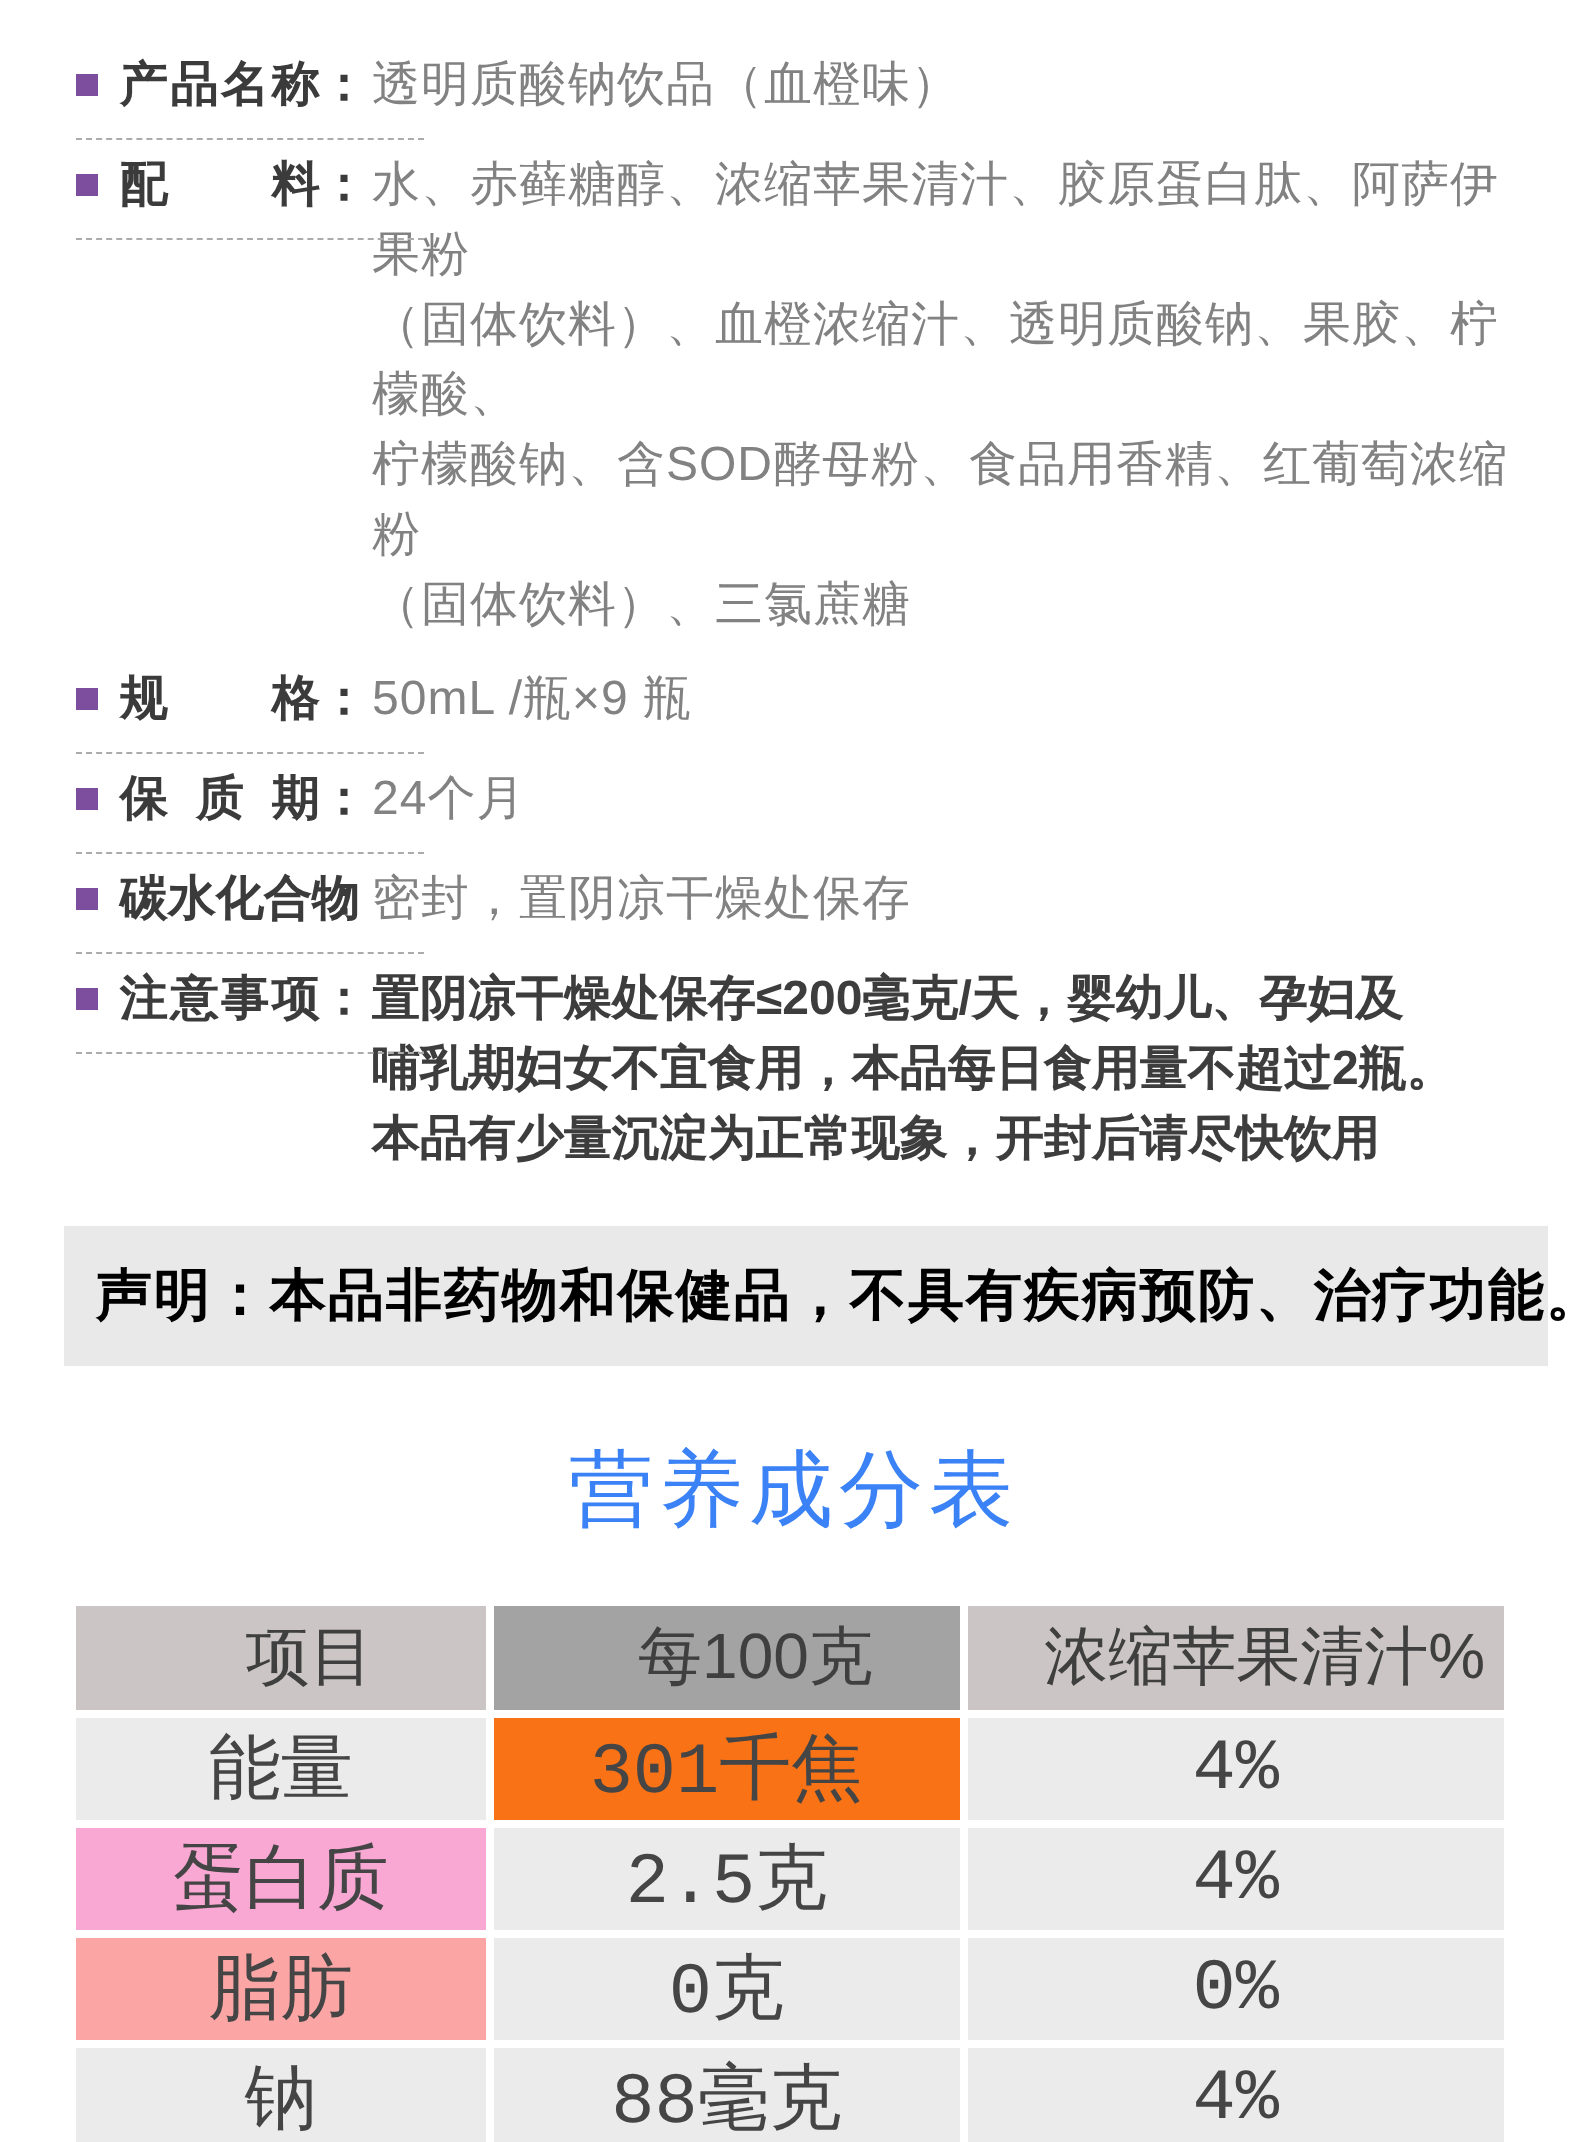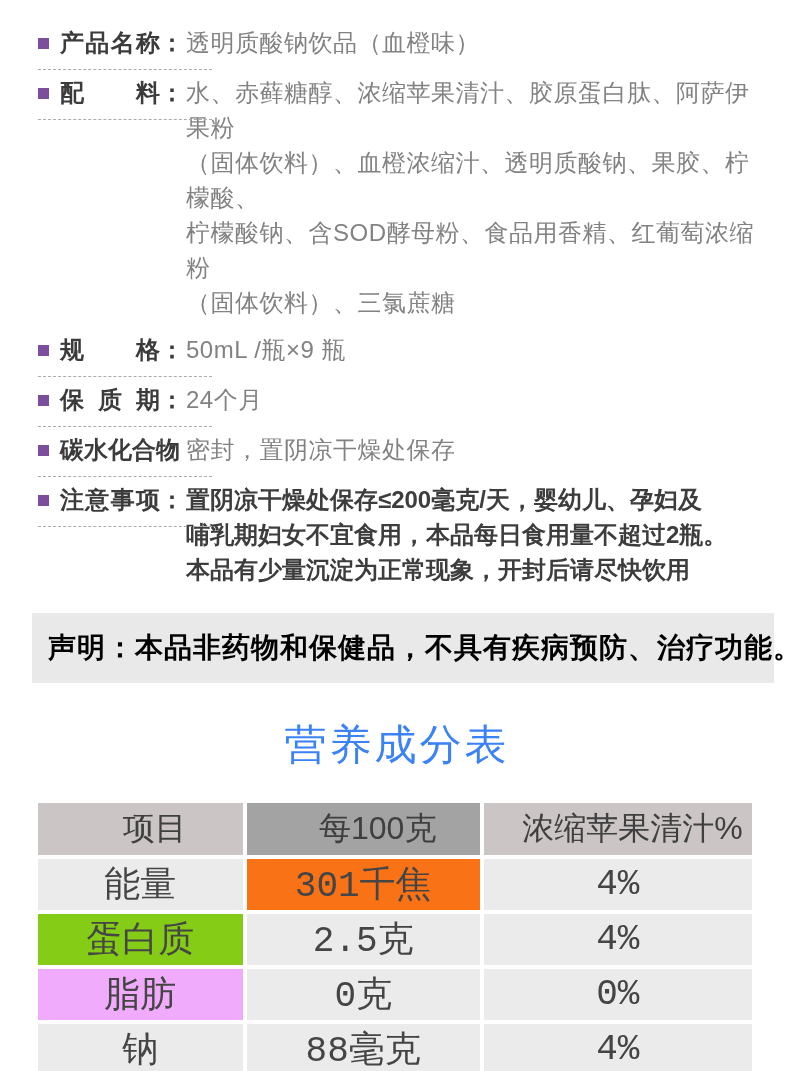--- a/index.html
+++ b/index.html
@@ -111,26 +111,26 @@
         <th style="background: rgb(203, 197, 197);">浓缩苹果清汁%</th>
       </tr>
     </thead>
     <tbody>
       <tr>
         <td style="background: rgb(235, 235, 235);">能量</td>
         <td style="background: #f97316;">301千焦</td>
         <td style="background: rgb(235, 235, 235);">4%</td>
       </tr>
       <tr>
-        <td style="background: #84cc16;">蛋白质</td>
+        <td style="background: #f9a8d4;">蛋白质</td>
         <td style="background: rgb(235, 235, 235);">2.5克</td>
         <td style="background: rgb(235, 235, 235);">4%</td>
       </tr>
       <tr>
-        <td style="background: #f0abfc; margin-left: 27px;">脂肪</td>
+        <td style="background: #fca5a5; margin-left: 27px;">脂肪</td>
         <td style="background: rgb(235, 235, 235);">0克</td>
         <td style="background: rgb(235, 235, 235);">0%</td>
       </tr>
       <tr>
         <td style="background: rgb(235, 235, 235);">钠</td>
         <td style="background: rgb(235, 235, 235);">88毫克</td>
         <td style="background: rgb(235, 235, 235);">4%</td>
       </tr>
     </tbody>
   </table>

